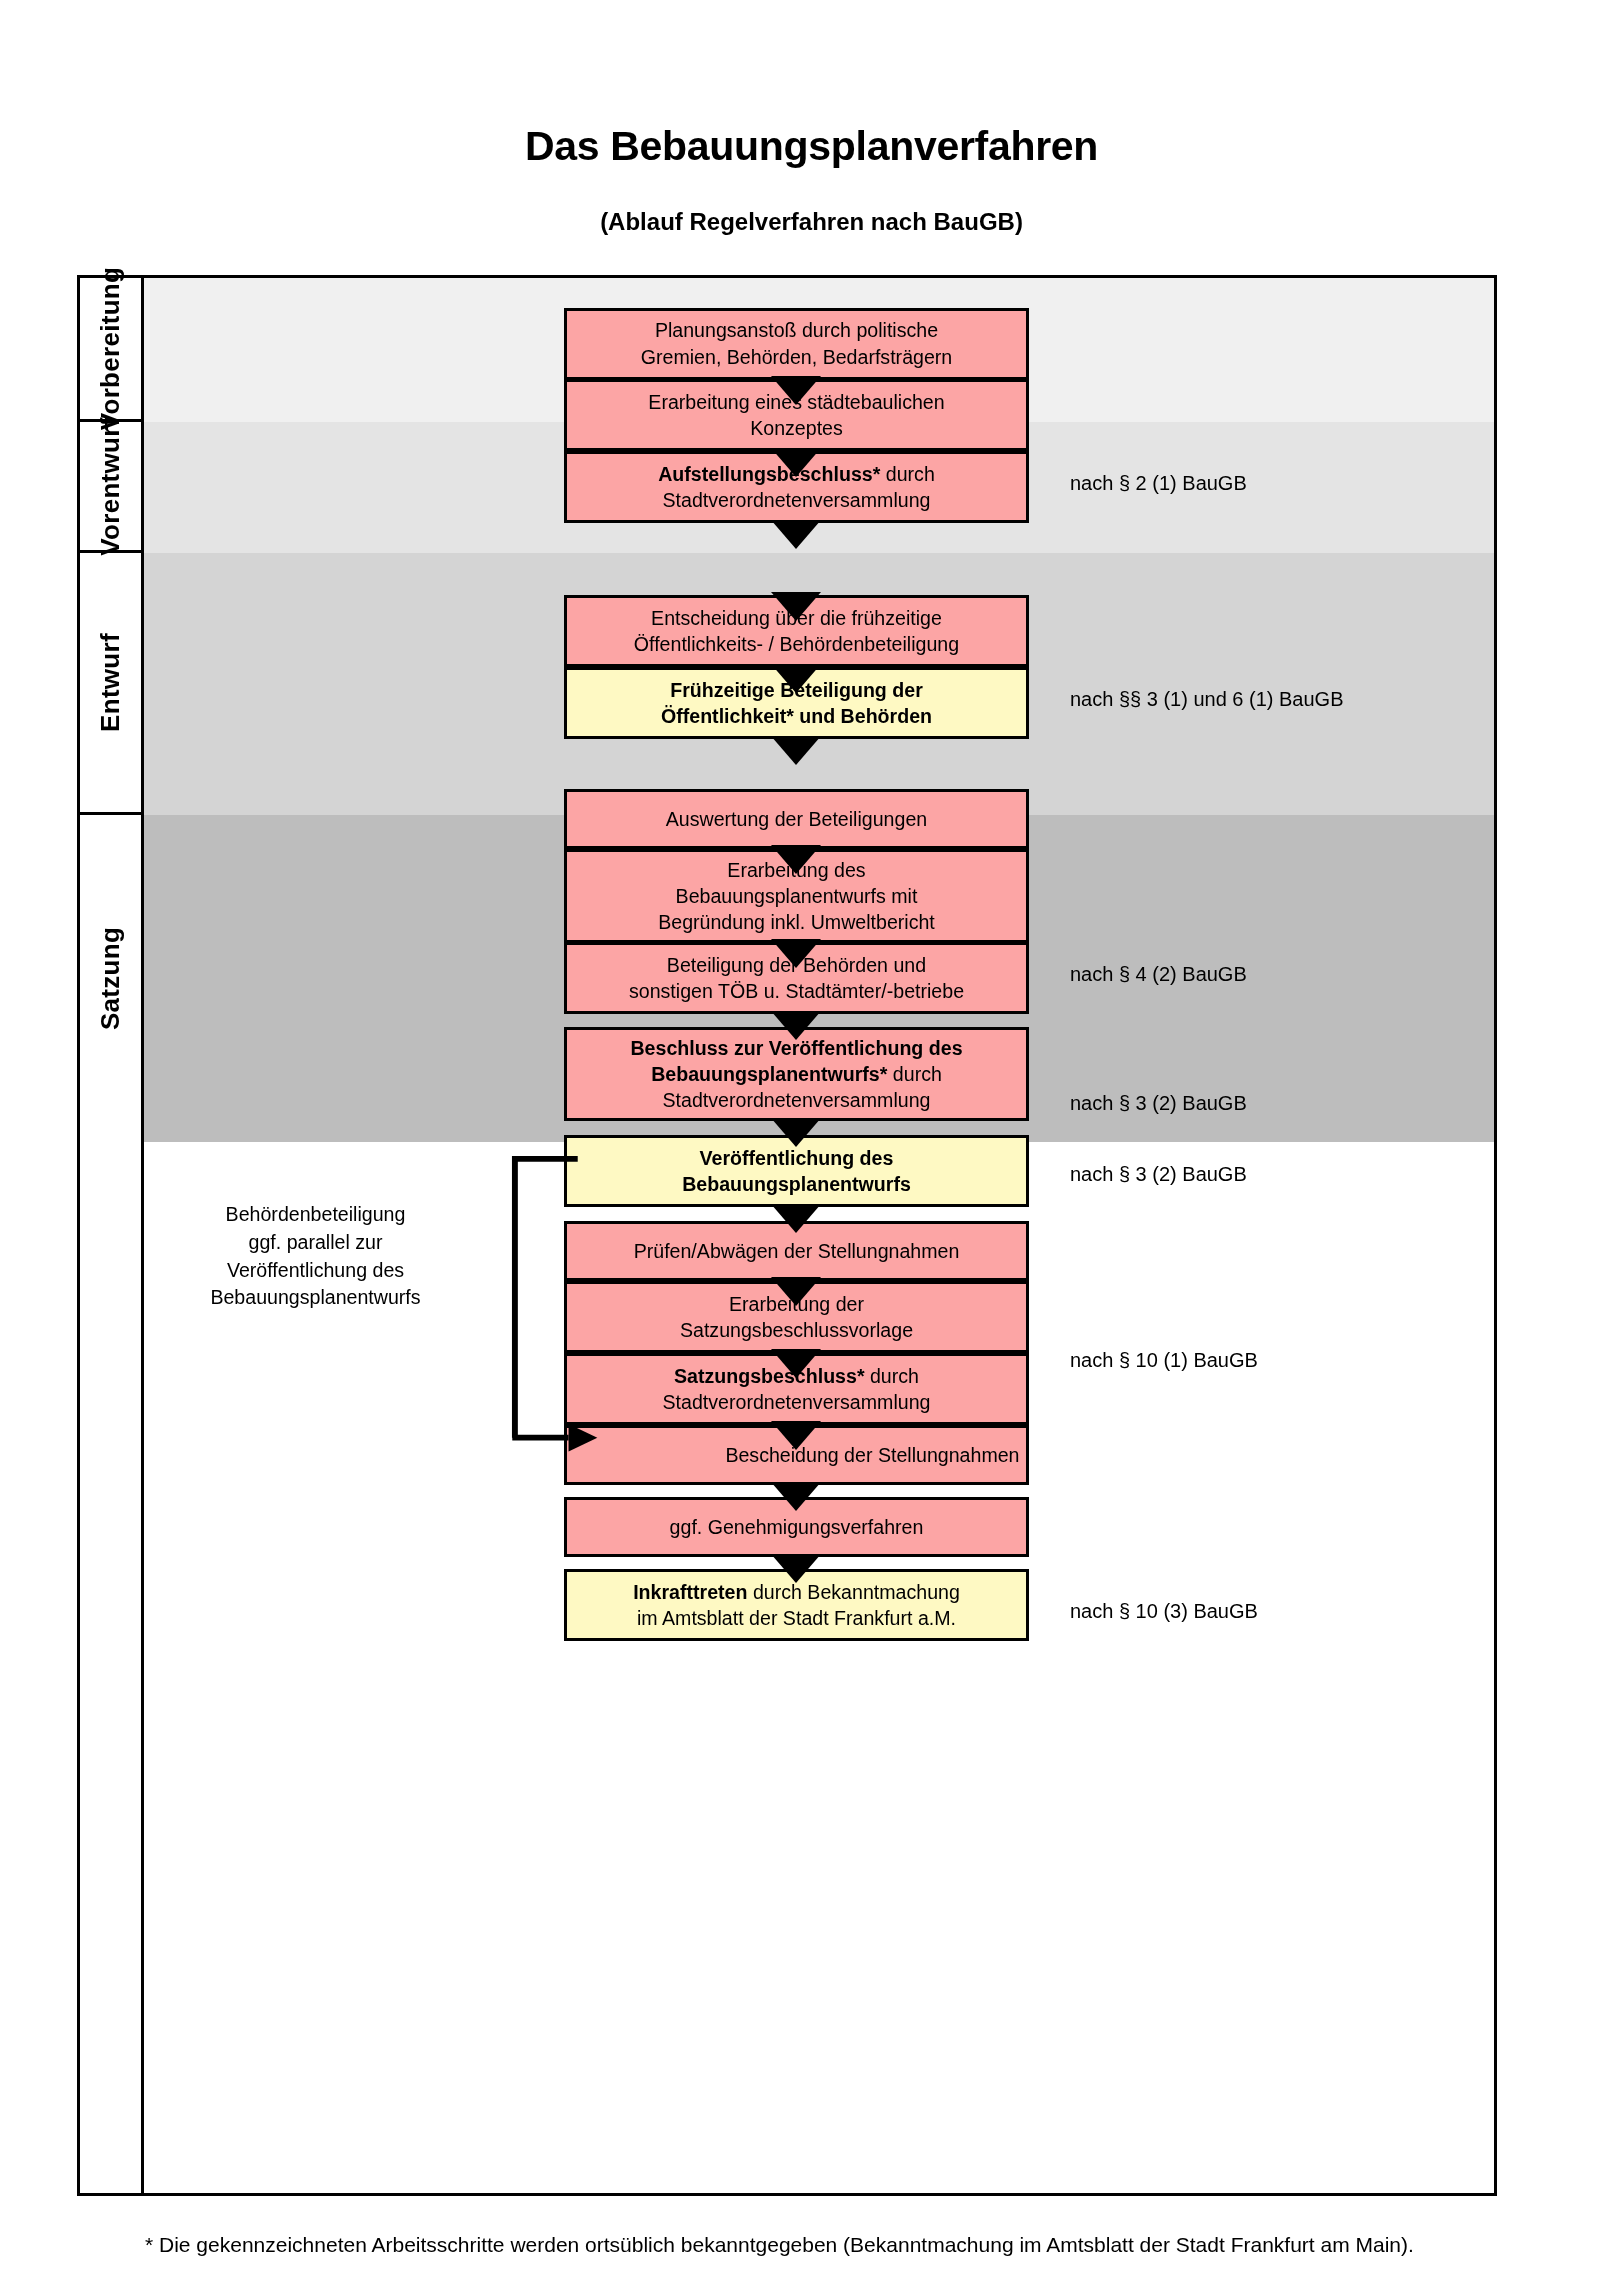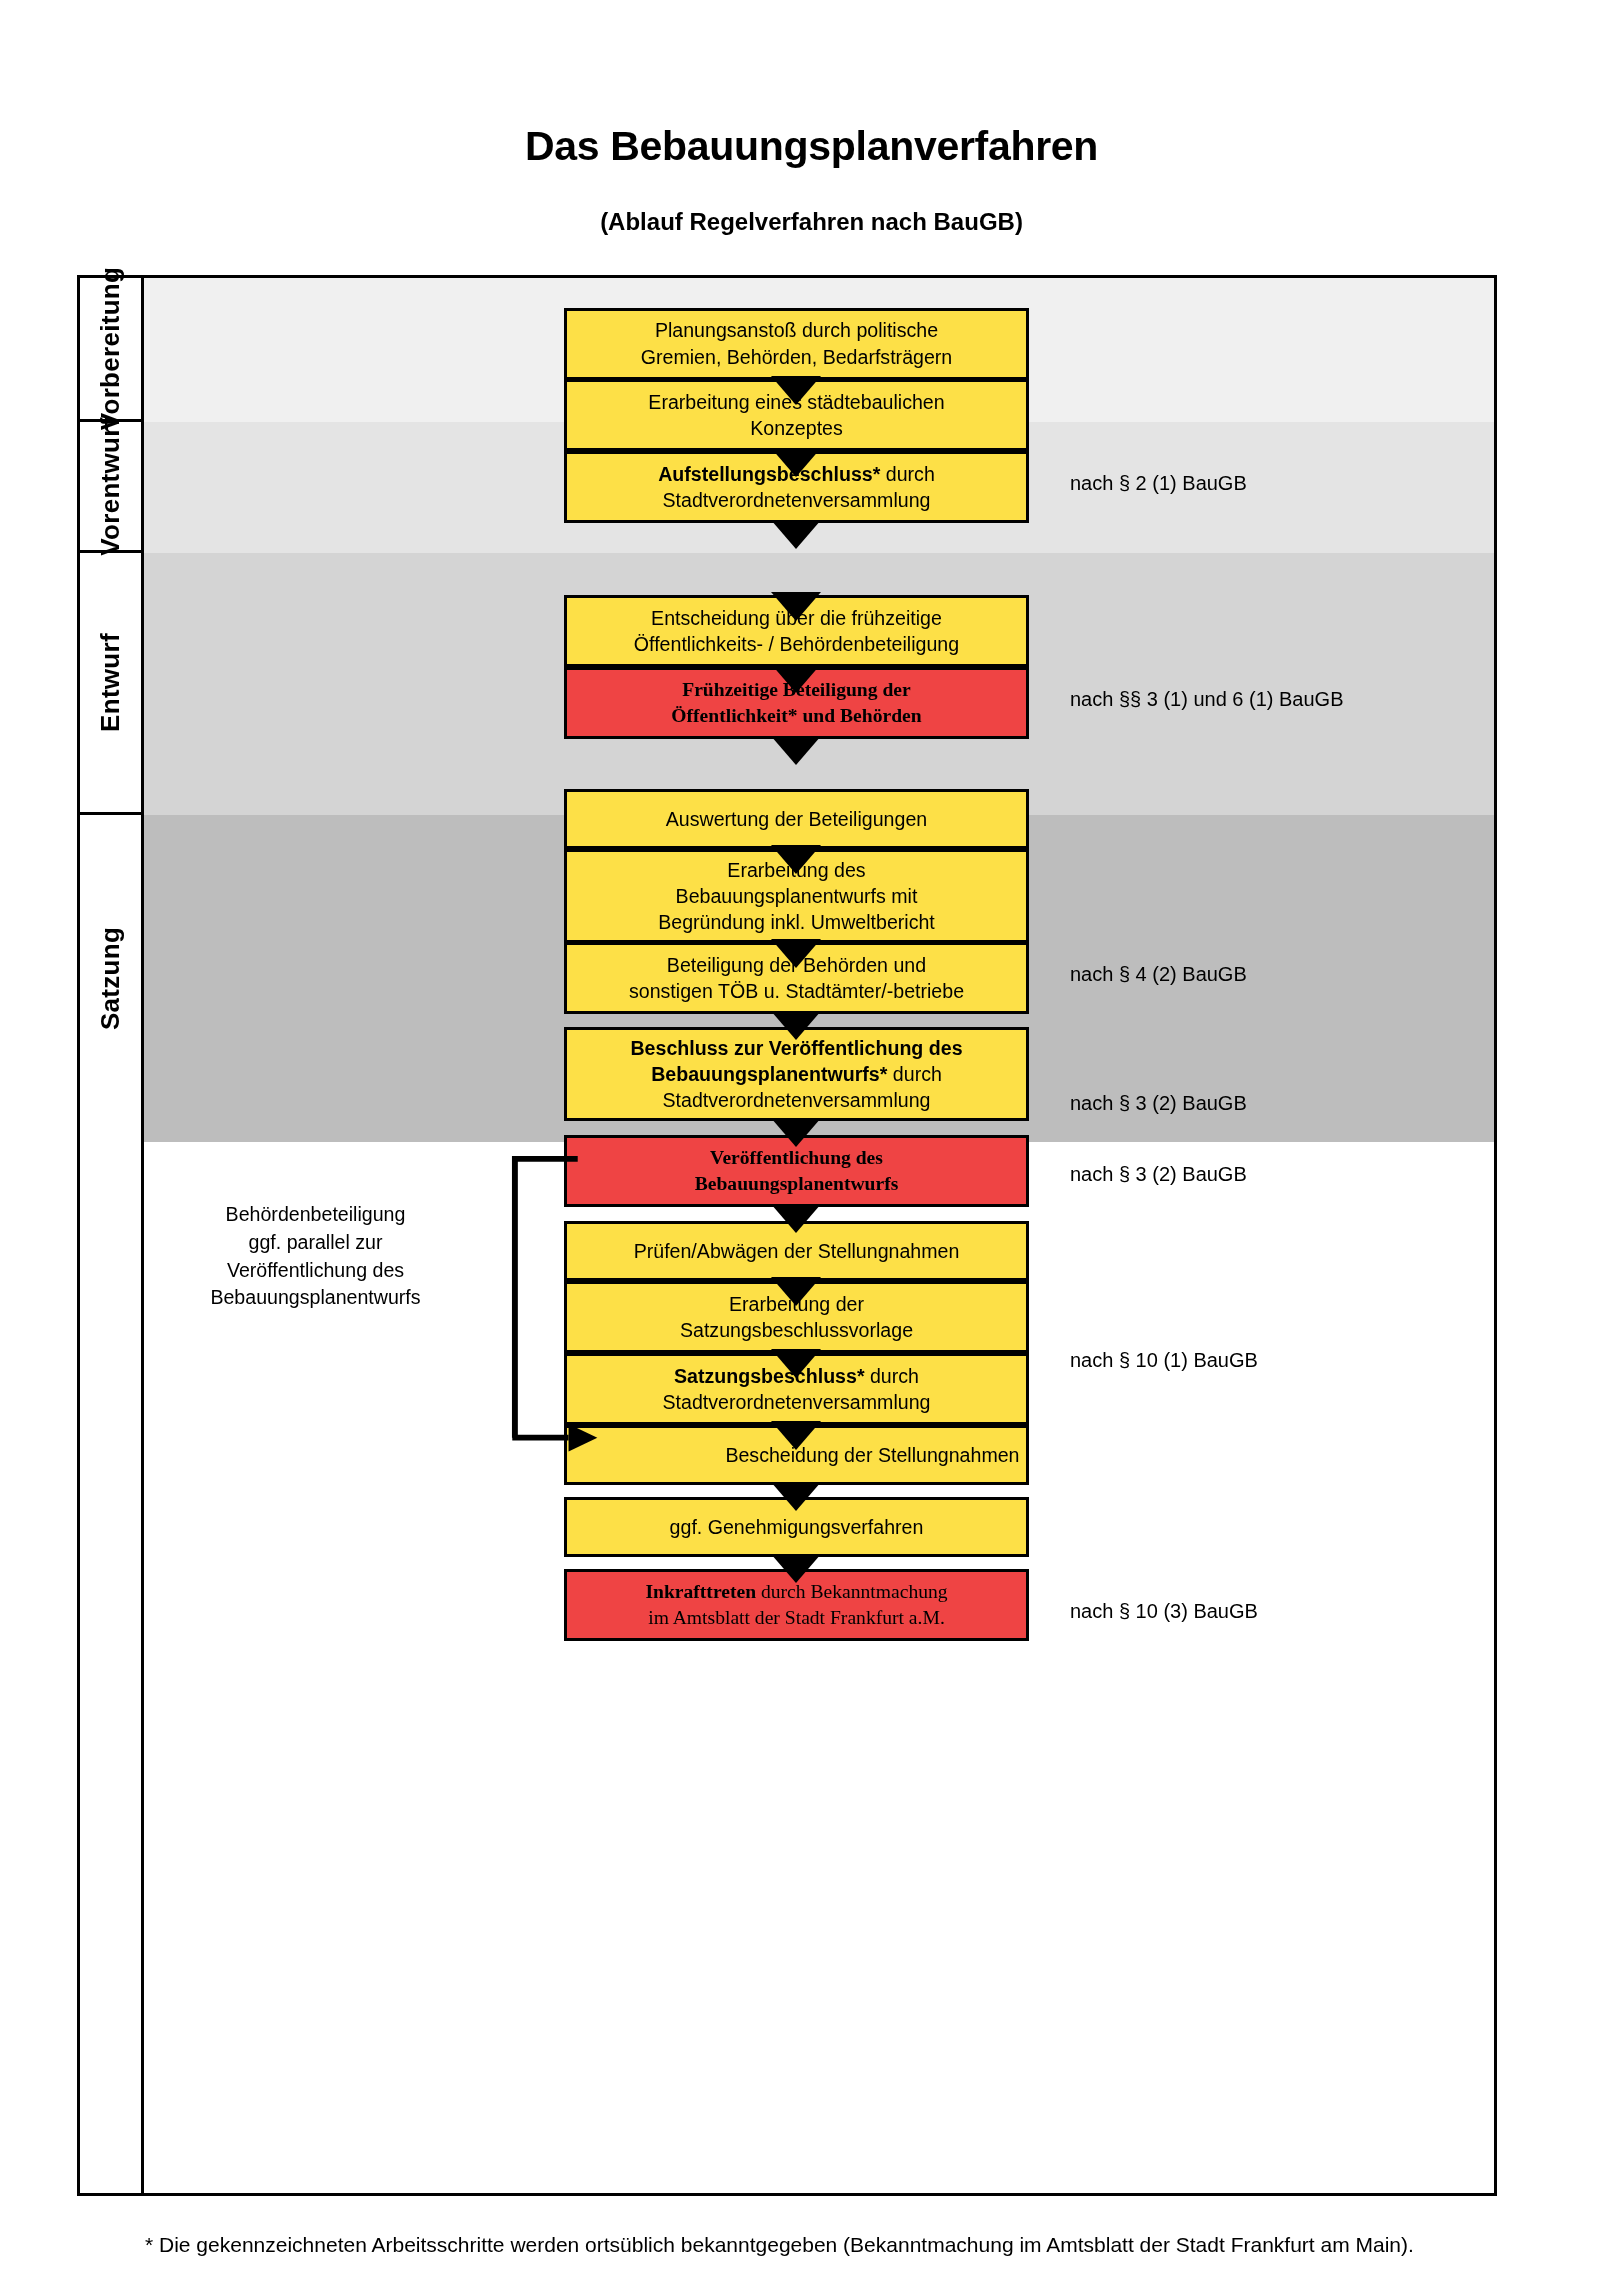--- a/index.html
+++ b/index.html
@@ -90,31 +90,31 @@
     left: 0;
     width: 100%;
   }
 
   
   .flow-box {
     position: absolute;
     width: 465px;
     border: 3.3px solid #000000;
     box-sizing: border-box;
-    background: #fde047;
+    background: #fca5a5;
     display: flex;
     align-items: center;
     justify-content: center;
     text-align: center;
     font-size: 19.6px;
     line-height: 1.33;
     padding: 2.6px 6.5px;
     z-index: 3;
   }
-  .flow-box.highlight { background: #ef4444; font-family: Liberation Serif, serif; }
+  .flow-box.highlight { background: #fef9c3; }
   .flow-box .ln { display: block; }
   .flow-box b { font-weight: bold; }
 
   
   .flow-arrow {
     position: absolute;
     width: 0; height: 0;
     border-left: 25.5px solid transparent;
     border-right: 25.5px solid transparent;
     border-top: 29.5px solid #000000;

